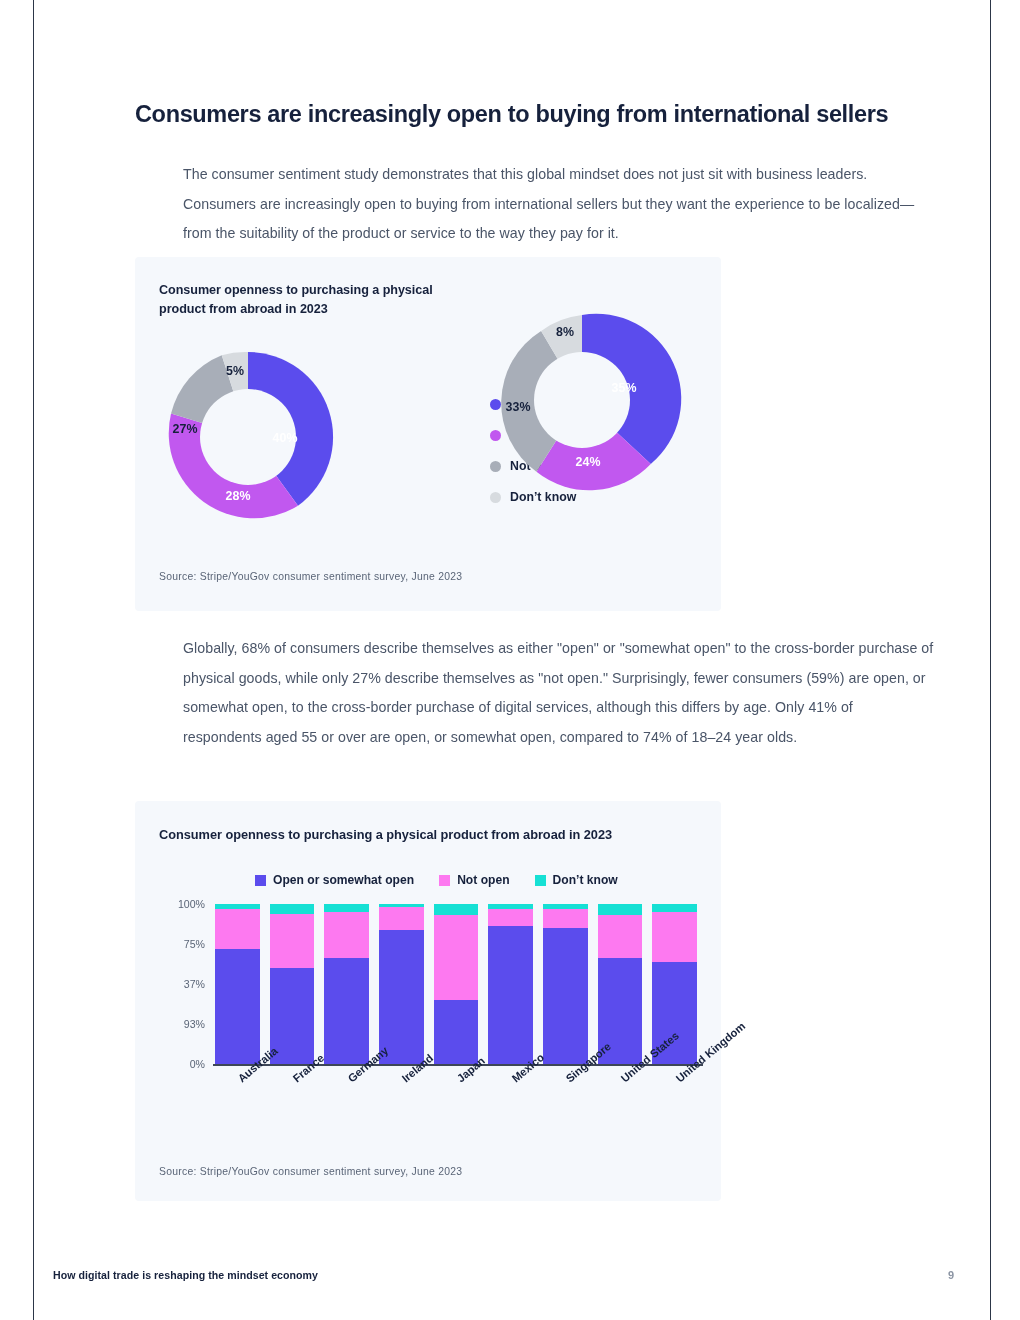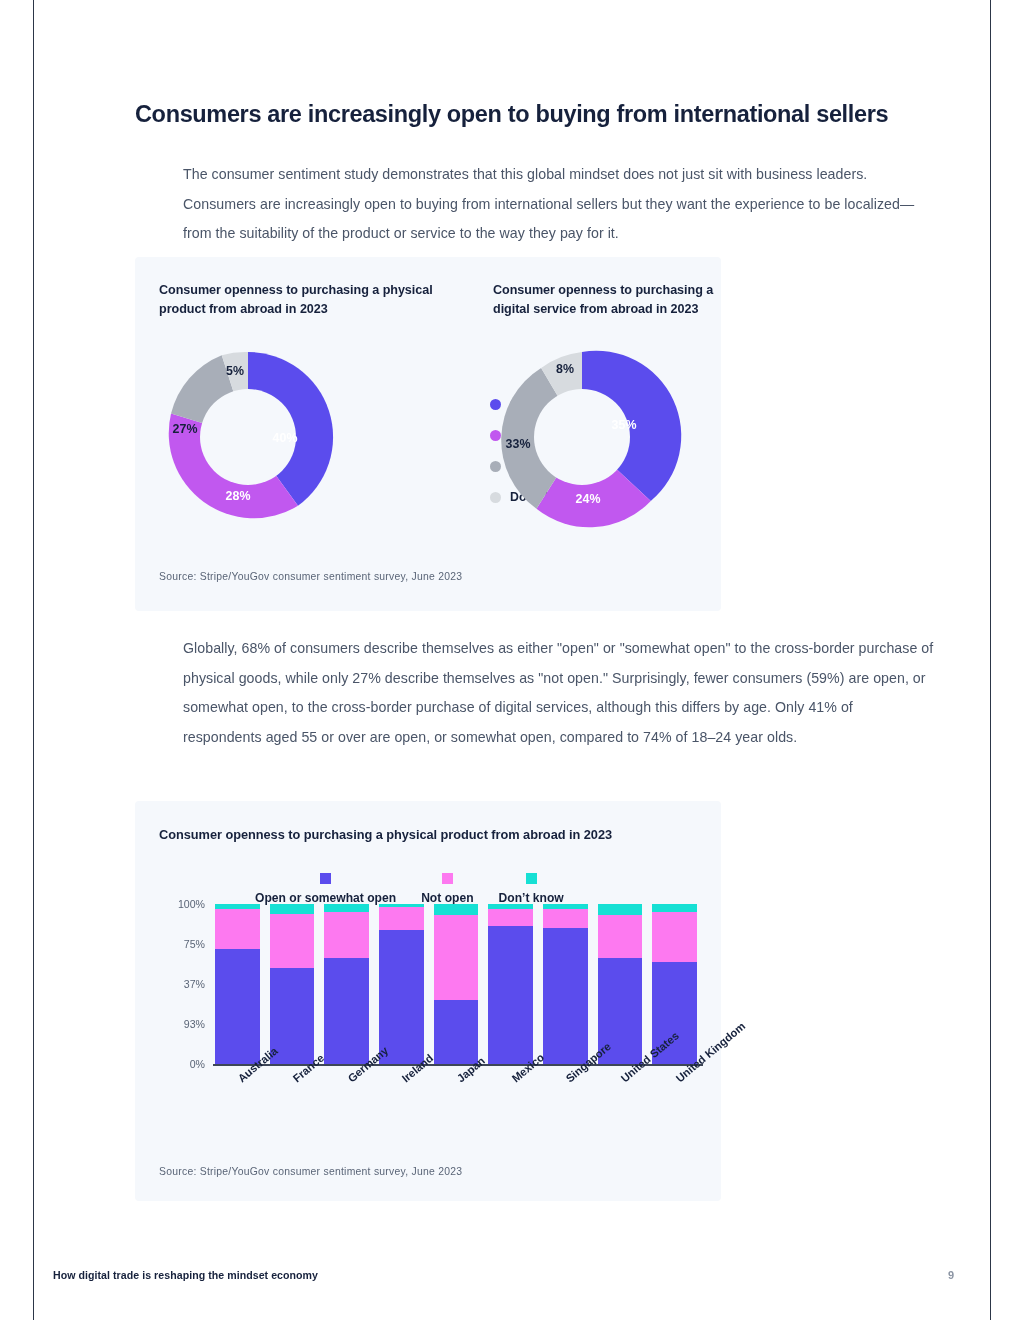--- a/index.html
+++ b/index.html
@@ -86,21 +86,21 @@
   
   .bars-title {
     position: absolute; left: 24px; top: 26px;
     font-size: 12.8px; font-weight: bold; color: #16213c; letter-spacing: -0.05px;
   }
 
   .bars-legend {
     position: absolute; left: 120px; top: 72px;
     display: flex; align-items: center; gap: 25px;
   }
-  .bl-row { display: flex; align-items: center; gap: 7px; flex-direction: column; }
+  .bl-row { display: flex; align-items: center; gap: 7px; }
   .bl-sw { width: 11px; height: 11px; flex: 0 0 auto; }
   .bl-txt { font-size: 12.1px; font-weight: bold; color: #16213c; white-space: nowrap; }
 
   .plot {
     position: absolute;
     left: 38px; top: 103px;
     width: 530px; height: 195px;
   }
 
   .y-labels {
@@ -200,21 +200,20 @@
         <span class="dl-dot" style="background:#a8aeb8"></span>
         <span class="dl-txt">Not open</span>
       </div>
       <div class="dl-row">
         <span class="dl-dot" style="background:#d7dbdf"></span>
         <span class="dl-txt">Don’t know</span>
       </div>
     </div>
 
     <div class="donut-panel right">
-      <div class="panel-title">Consumer openness to purchasing a digital service from abroad in 2023</div>
       <div class="donut-wrap">
         <svg width="178" height="178" viewBox="0 0 178 178">
 
           <path fill="#5b4ced" d="M 89 89 L 89 4 A 85 85 0 0 1 157.77 153.00 Z"></path>
 
           <path fill="#c158ef" d="M 89 89 L 157.77 153.00 A 85 85 0 0 1 43.45 160.84 Z"></path>
 
           <path fill="#a8aeb8" d="M 89 89 L 43.45 160.84 A 85 85 0 0 1 48.11 19.90 Z"></path>
 
           <path fill="#d7dbdf" d="M 89 89 L 48.11 19.90 A 85 85 0 0 1 89 4 Z"></path>

